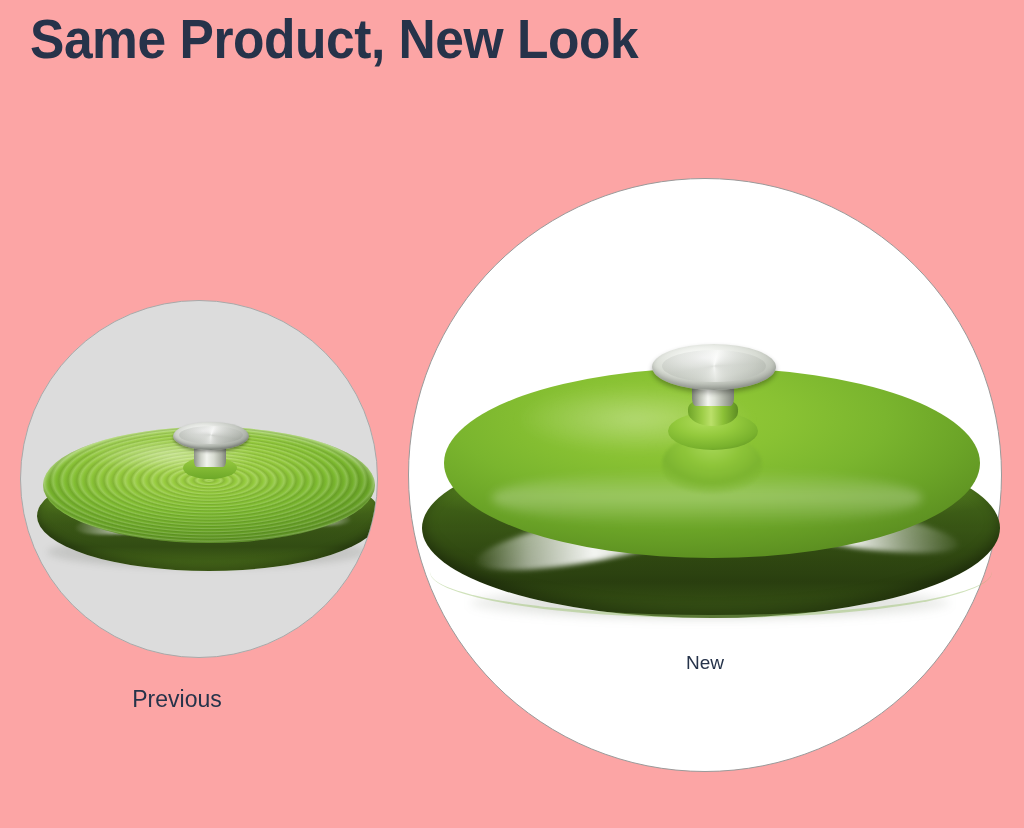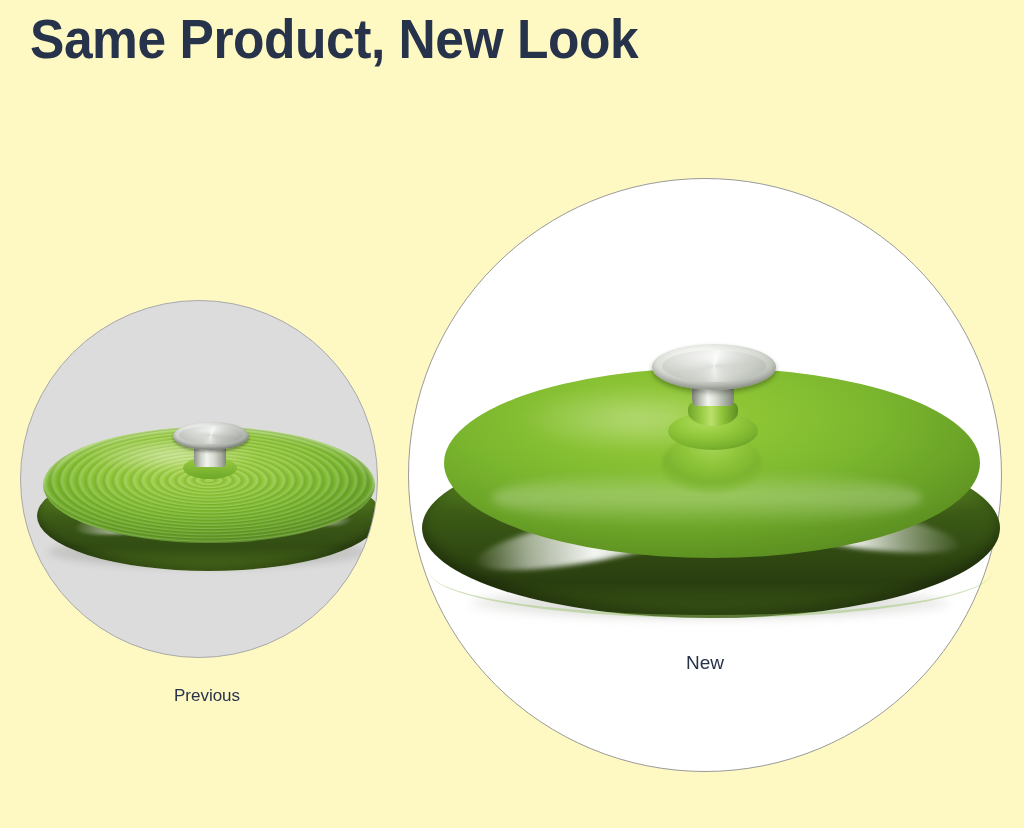--- a/index.html
+++ b/index.html
@@ -8,21 +8,21 @@
     padding: 0;
     background: #ffffff;
   }
   body {
     font-family: "Liberation Sans", sans-serif;
   }
   #canvas {
     position: relative;
     width: 1024px;
     height: 828px;
-    background: #fef9c3;
+    background: #fca5a5;
     overflow: hidden;
   }
 
   
   #headline {
     position: absolute;
     left: 30px;
     top: 6px;
     width: 960px;
     height: 72px;
@@ -70,24 +70,24 @@
 
   
   .caption {
     position: absolute;
     text-align: center;
     font-family: "Liberation Sans", sans-serif;
     font-weight: 400;
     color: #26334a;
   }
   #caption-previous {
-    left: 107px;
+    left: 77px;
     top: 396px;
     width: 200px;
-    font-size: 17px;
+    font-size: 23px;
   }
   #caption-new {
     left: 205px;
     top: 492px;
     width: 200px;
     font-size: 19px;
   }
 
   
   #prev-lid-wrap {

